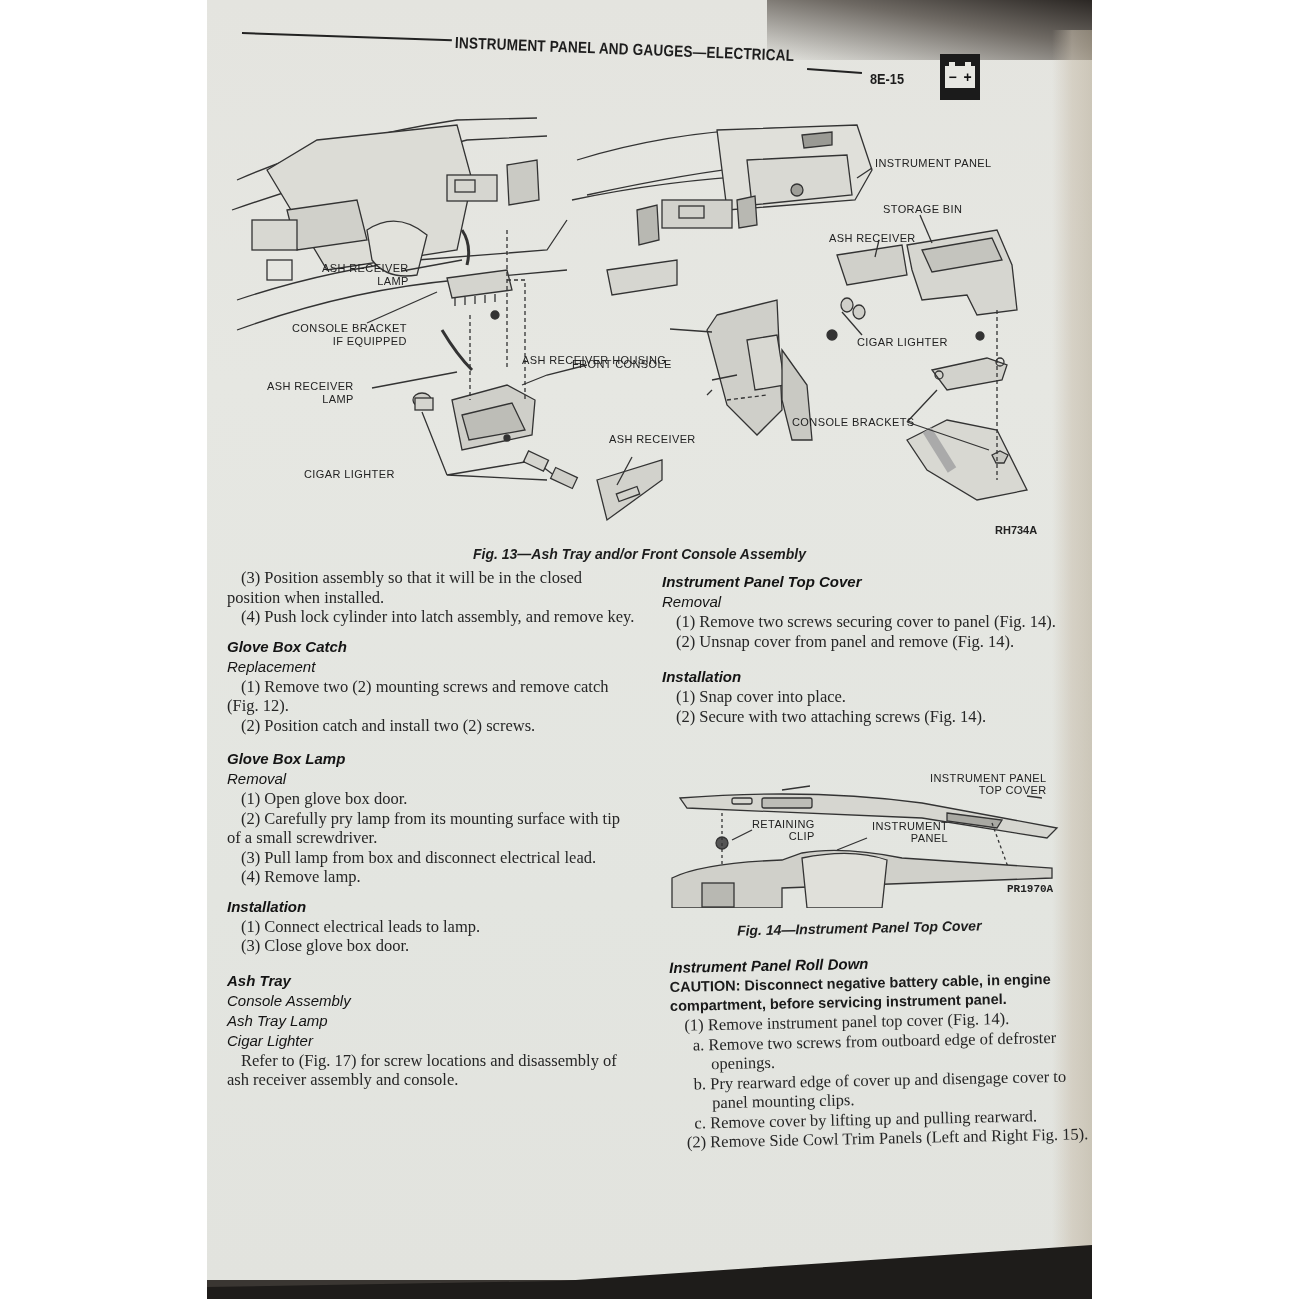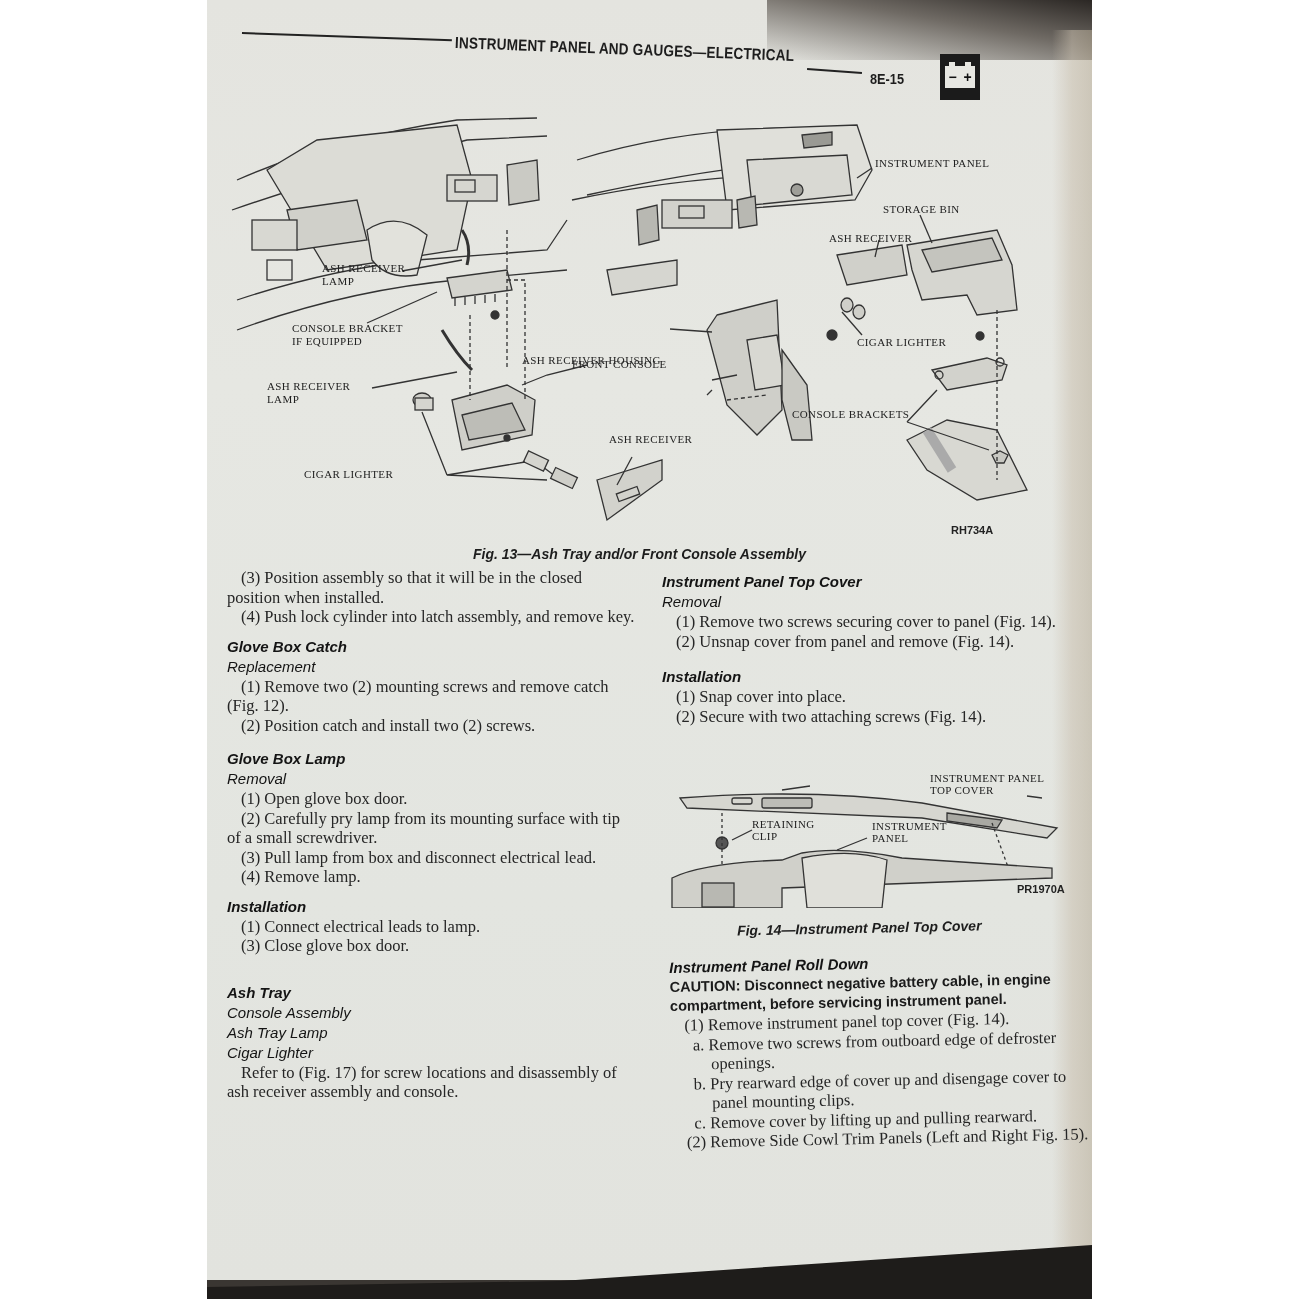--- a/index.html
+++ b/index.html
@@ -54,22 +54,22 @@
     }
     .battery-icon::before, .battery-icon::after {
       content:""; position:absolute; top:-4px; width:6px; height:4px; background:#e7e7e2;
     }
     .battery-icon::before { left:4px; }
     .battery-icon::after { right:4px; }
 
     .fig { position:absolute; }
     .fig svg { position:absolute; left:0; top:0; }
     .callout {
-      position:absolute; font-family:Liberation Serif, serif; font-size:11px; color:#222;
-      letter-spacing:0.4px; white-space:nowrap; line-height:13px; text-align:left;
+      position:absolute; font-family:Liberation Sans, sans-serif; font-size:11px; color:#222;
+      letter-spacing:0.4px; white-space:nowrap; line-height:13px; text-align:right;
     }
     .fig-code {
       position:absolute; font-family:"Liberation Sans", sans-serif; font-weight:bold; font-size:11px; color:#222;
     }
     .caption {
       position:absolute; font-family:"Liberation Sans", sans-serif; font-weight:bold; font-style:italic;
       font-size:14px; color:#1d1d1d; white-space:nowrap;
     }
 
     .col { position:absolute; font-family:"Liberation Serif", serif; font-size:16.5px; color:#262626; line-height:19.5px; }
@@ -197,22 +197,22 @@
       <div class="callout" style="left:85px;top:222px;"><span>CONSOLE BRACKET</span><br><span>IF EQUIPPED</span></div>
       <div class="callout" style="left:60px;top:280px;"><span>ASH RECEIVER</span><br><span>LAMP</span></div>
       <div class="callout" style="left:315px;top:254px;">ASH RECEIVER HOUSING</div>
       <div class="callout" style="left:97px;top:368px;">CIGAR LIGHTER</div>
       <div class="callout" style="left:402px;top:333px;">ASH RECEIVER</div>
       <div class="callout" style="left:365px;top:222px;margin-top:36px;">FRONT CONSOLE</div>
       <div class="callout" style="left:668px;top:57px;">INSTRUMENT PANEL</div>
       <div class="callout" style="left:676px;top:103px;">STORAGE BIN</div>
       <div class="callout" style="left:622px;top:132px;">ASH RECEIVER</div>
       <div class="callout" style="left:650px;top:236px;">CIGAR LIGHTER</div>
-      <div class="callout" style="left:585px;top:308px;">CONSOLE BRACKETS</div>
-      <div class="fig-code" style="left:744px;top:424px;text-align:center;">RH734A</div>
+      <div class="callout" style="left:585px;top:316px;">CONSOLE BRACKETS</div>
+      <div class="fig-code" style="left:788px;top:424px;text-align:center;">RH734A</div>
     </div>
     <div class="caption" style="left:266px;top:546px;">Fig. 13—Ash Tray and/or Front Console Assembly</div>
 
     <div class="col" style="left:20px;top:568px;width:410px;">
       <p class="ind">(3) Position assembly so that it will be in the closed position when installed.</p>
       <p class="ind">(4) Push lock cylinder into latch assembly, and remove key.</p>
 
       <p class="h" style="margin-top:10px;">Glove Box Catch</p>
       <p class="h2">Replacement</p>
       <p class="ind">(1) Remove two (2) mounting screws and remove catch (Fig. 12).</p>
@@ -222,21 +222,21 @@
       <p class="h2">Removal</p>
       <p class="ind">(1) Open glove box door.</p>
       <p class="ind">(2) Carefully pry lamp from its mounting surface with tip of a small screwdriver.</p>
       <p class="ind">(3) Pull lamp from box and disconnect electrical lead.</p>
       <p class="ind">(4) Remove lamp.</p>
 
       <p class="h" style="margin-top:10px;">Installation</p>
       <p class="ind">(1) Connect electrical leads to lamp.</p>
       <p class="ind">(3) Close glove box door.</p>
 
-      <p class="h" style="margin-top:27px;">Ash Tray</p>
+      <p class="h" style="margin-top:15px;">Ash Tray</p>
       <p class="h2">Console Assembly</p>
       <p class="h2">Ash Tray Lamp</p>
       <p class="h2">Cigar Lighter</p>
       <p class="ind">Refer to (Fig. 17) for screw locations and disassembly of ash receiver assembly and console.</p>
     </div>
 
     <div class="col" style="left:455px;top:572px;width:395px;">
       <p class="h first">Instrument Panel Top Cover</p>
       <p class="h2">Removal</p>
       <p class="ind">(1) Remove two screws securing cover to panel (Fig. 14).</p>
@@ -260,21 +260,21 @@
           <path d="M140 90 Q190 80 225 92 L220 140 L145 140 Z" fill="#e0e0da"></path>
           <rect x="40" y="115" width="32" height="24" fill="#b8b8b2"></rect>
           <path d="M120 22 L148 18 M365 28 L380 30"></path>
           <path d="M70 72 L90 62"></path>
           <path d="M175 82 L205 70"></path>
         </g>
       </svg>
       <div class="callout" style="left:268px;top:4px;line-height:12px;"><span>INSTRUMENT PANEL</span><br><span>TOP COVER</span></div>
       <div class="callout" style="left:90px;top:50px;line-height:12px;"><span>RETAINING</span><br><span>CLIP</span></div>
       <div class="callout" style="left:210px;top:52px;line-height:12px;"><span>INSTRUMENT</span><br><span>PANEL</span></div>
-      <div class="fig-code" style="left:355px;top:115px;">PR1970A</div>
+      <div class="fig-code" style="left:345px;top:115px;font-family:Liberation Mono, monospace;">PR1970A</div>
     </div>
     <div class="caption" style="left:530px;top:920px;transform:rotate(-1.2deg);">Fig. 14—Instrument Panel Top Cover</div>
 
     <div class="col" style="left:462px;top:958px;width:425px;transform:rotate(-1.2deg);transform-origin:left top;">
       <p class="h first">Instrument Panel Roll Down</p>
       <p class="caution">CAUTION: Disconnect negative battery cable, in engine compartment, before servicing instrument panel.</p>
       <p class="ind">(1) Remove instrument panel top cover (Fig. 14).</p>
       <p class="sub">a. Remove two screws from outboard edge of defroster openings.</p>
       <p class="sub">b. Pry rearward edge of cover up and disengage cover to panel mounting clips.</p>
       <p class="sub">c. Remove cover by lifting up and pulling rearward.</p>

